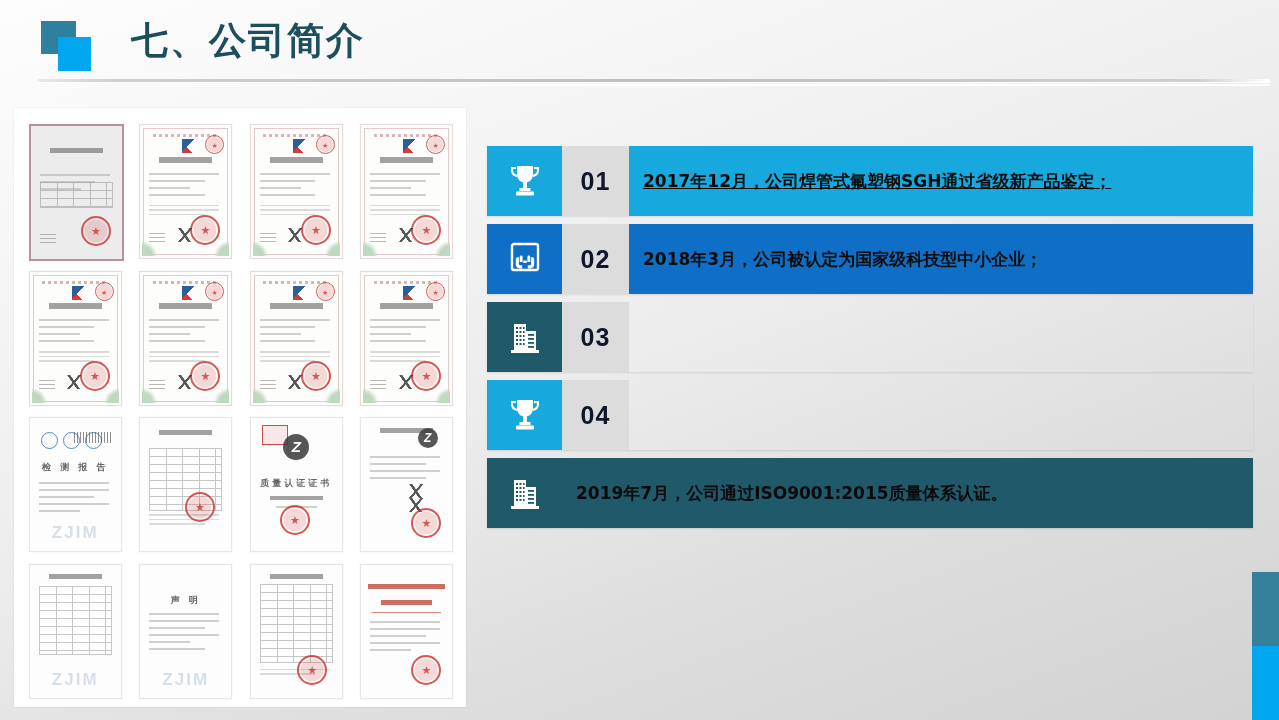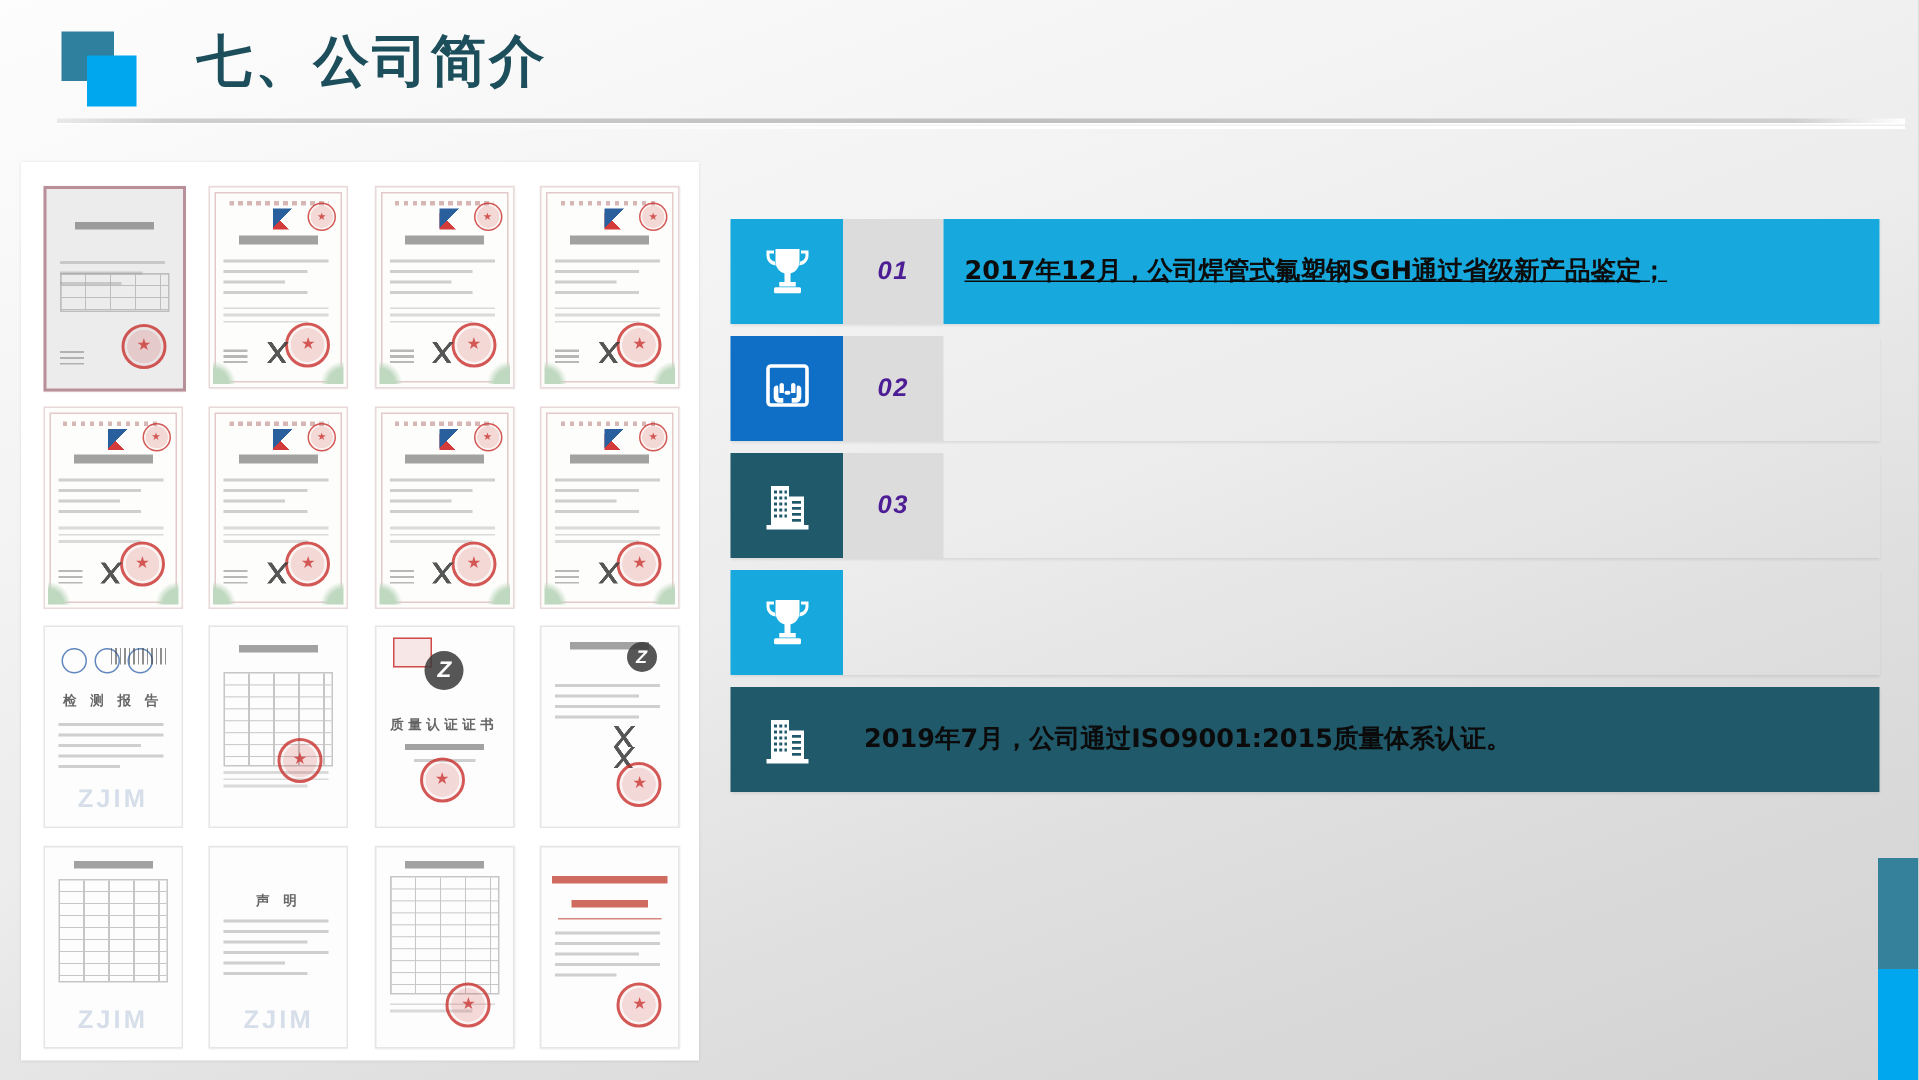--- a/index.html
+++ b/index.html
@@ -155,21 +155,21 @@
   .row{
     display:flex;align-items:stretch;height:70px;margin-bottom:8px;
     box-shadow:0 1px 2px rgba(0,0,0,.10);
   }
   .row .ico{
     width:75px;display:flex;align-items:center;justify-content:center;flex:0 0 75px;
   }
   .row .num{
     width:67px;flex:0 0 67px;background:#dcdcdc;
     display:flex;align-items:center;justify-content:center;
-    font-size:17px;font-weight:bold;color:#4c1d95;letter-spacing:1px;font-style:italic;
+    font-size:25px;font-weight:bold;color:#0f172a;letter-spacing:1px;
   }
   .row .txt{
     flex:1;display:flex;align-items:center;
     padding-left:14px;padding-right:10px;
     font-size:17px;font-weight:bold;color:#0c0c0c;line-height:1.3;
     font-family:"DejaVu Sans","Liberation Sans",sans-serif;
   }
   .c-cyan .ico,.c-cyan .txt{background:#17a9dd;text-decoration:underline;}
   .c-blue .ico,.c-blue .txt{background:#0f6fc6;}
   .c-teal .ico,.c-teal .txt{background:#20596a;}
@@ -524,20 +524,21 @@
           <g fill="#ffffff" stroke="none">
             <path d="M13 18c-1.3 0-2.2 1-2.2 2.2v5.4c0 2.2 1.6 3.9 3.8 3.9h2.6v-3.2h-2.1c-.7 0-1.2-.5-1.2-1.2v-5.1c0-.6 0-2-0.9-2z"></path>
             <path d="M16.2 16.4c-.9 0-1.5.6-1.5 1.5v5.1h2.9v-5.1c0-.9-.6-1.5-1.4-1.5z"></path>
             <path d="M27 18c1.3 0 2.2 1 2.2 2.2v5.4c0 2.2-1.6 3.9-3.8 3.9h-2.6v-3.2h2.1c.7 0 1.2-.5 1.2-1.2v-5.1c0-.6 0-2 .9-2z"></path>
             <path d="M23.8 16.4c.9 0 1.5.6 1.5 1.5v5.1h-2.9v-5.1c0-.9.6-1.5 1.4-1.5z"></path>
             <rect x="18" y="21.5" width="4" height="2.6" rx="1.3"></rect>
           </g>
         </svg>
       </div>
       <div class="num">02</div>
+      <div class="txt">2018年3月，公司被认定为国家级科技型中小企业；</div>
     </div>
 
     <div class="row c-teal">
       <div class="ico">
         <svg class="gi" width="40" height="40" viewBox="0 0 40 40" fill="#ffffff">
           <rect x="9" y="7" width="12" height="26"></rect>
           <rect x="21" y="14" width="10" height="19"></rect>
           <rect x="6" y="33" width="28" height="3"></rect>
           <g fill="#20596a">
             <rect x="11" y="10" width="2" height="2"></rect>
@@ -569,20 +570,21 @@
       <div class="ico">
         <svg class="gi" width="40" height="40" viewBox="0 0 40 40" fill="#ffffff">
           <path d="M12 5h16v8c0 5-3.4 8.5-8 8.5S12 18 12 13V5z"></path>
           <path d="M11 6H6v3.2C6 13 8.6 15.6 12.2 16l-.6-2.6C9.5 13 8 11.4 8 9.2V8h3V6z"></path>
           <path d="M29 6h5v3.2c0 3.8-2.6 6.4-6.2 6.8l.6-2.6c2.1-.4 3.6-2 3.6-4.2V8h-3V6z"></path>
           <rect x="18" y="21" width="4" height="6"></rect>
           <rect x="14.5" y="27" width="11" height="3"></rect>
           <rect x="11" y="30.5" width="18" height="4" rx="1"></rect>
         </svg>
       </div>
+      <div class="num">04</div>
     </div>
 
 
     <div class="row c-teal">
       <div class="ico">
         <svg class="gi" width="40" height="40" viewBox="0 0 40 40" fill="#ffffff">
           <rect x="9" y="7" width="12" height="26"></rect>
           <rect x="21" y="14" width="10" height="19"></rect>
           <rect x="6" y="33" width="28" height="3"></rect>
           <g fill="#20596a">

